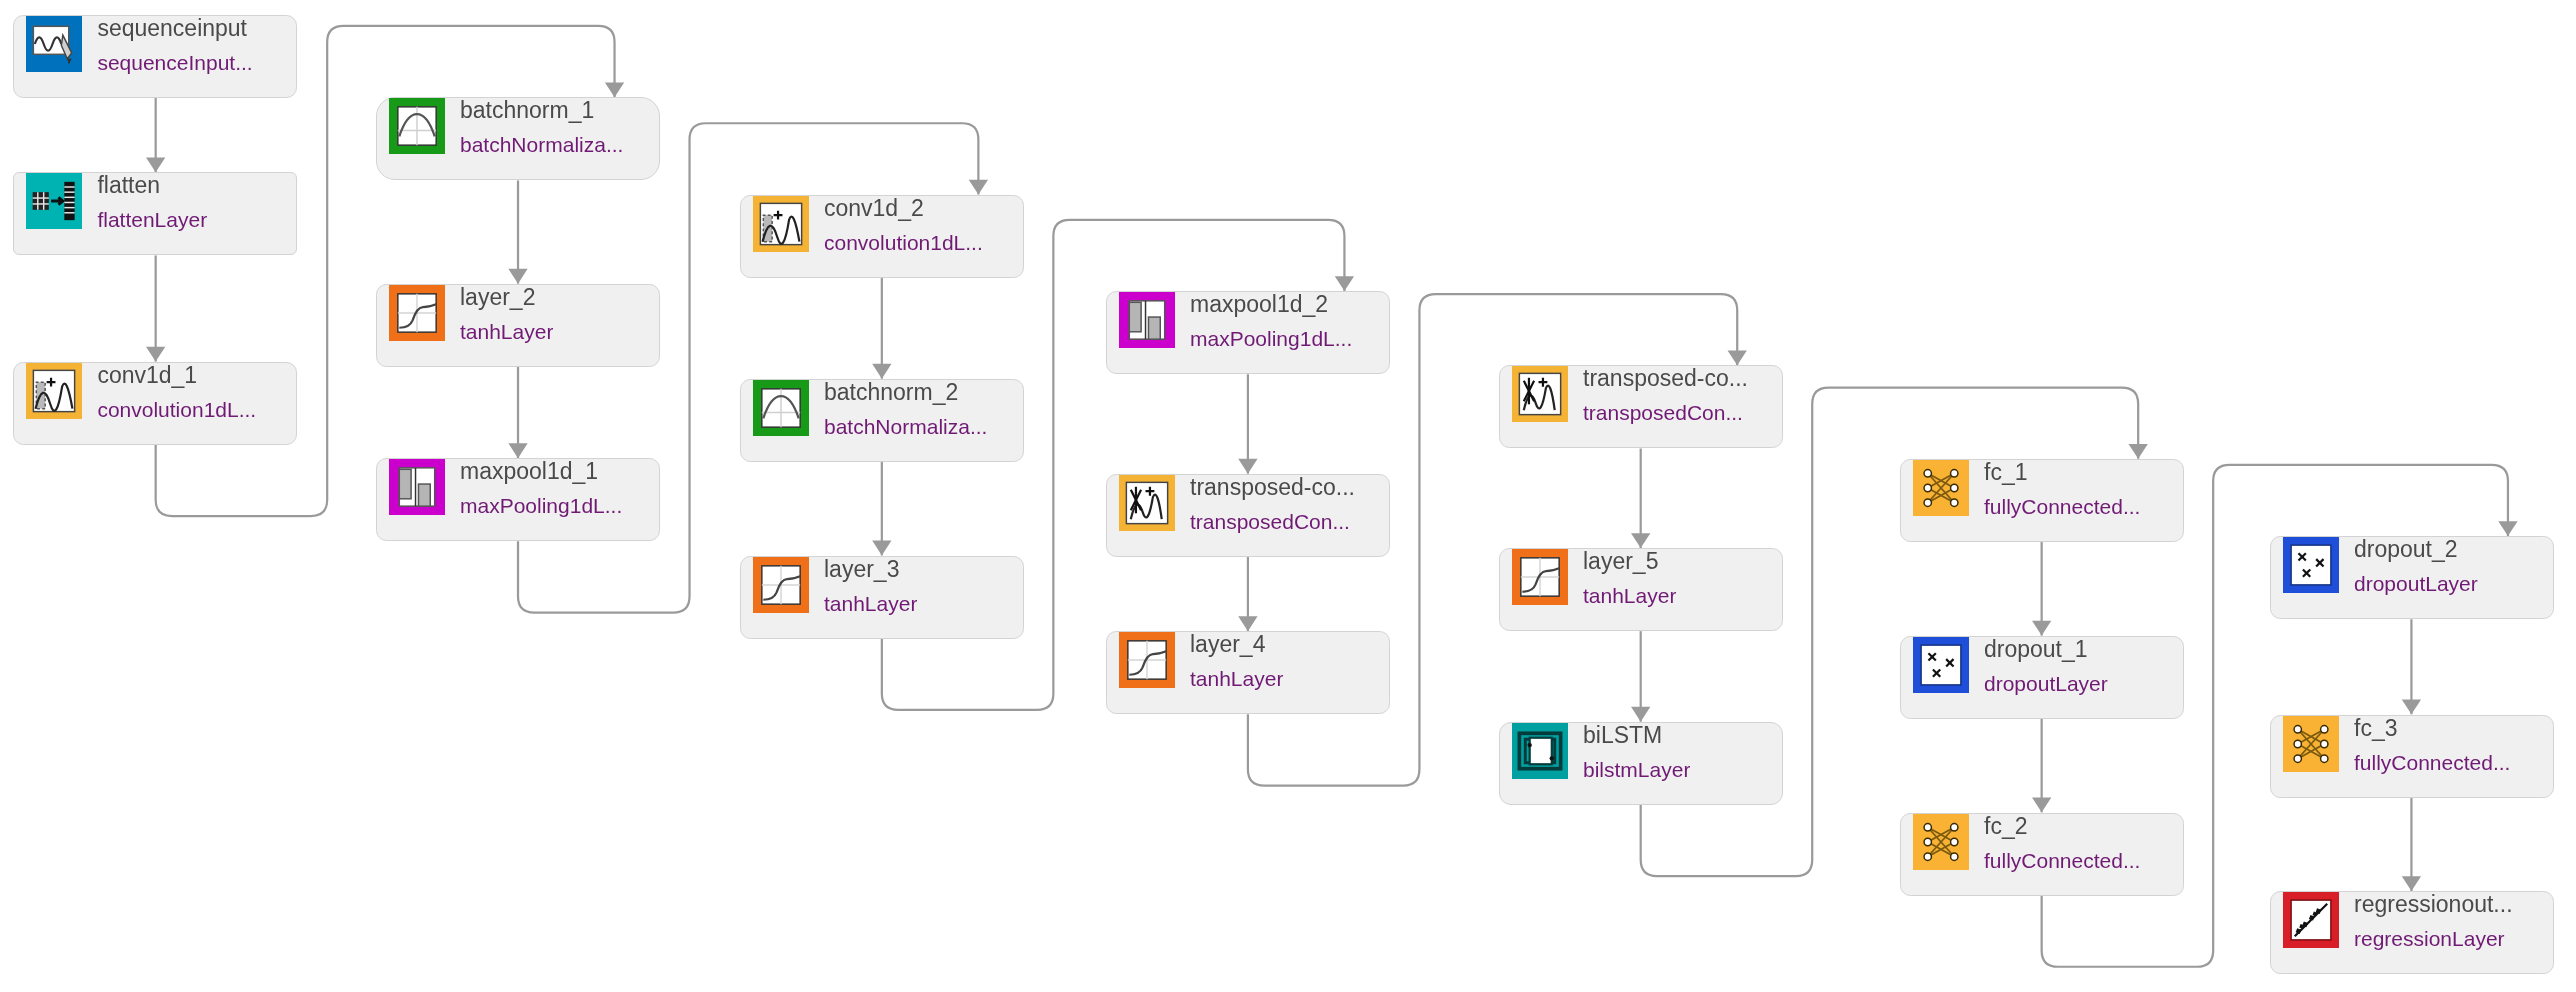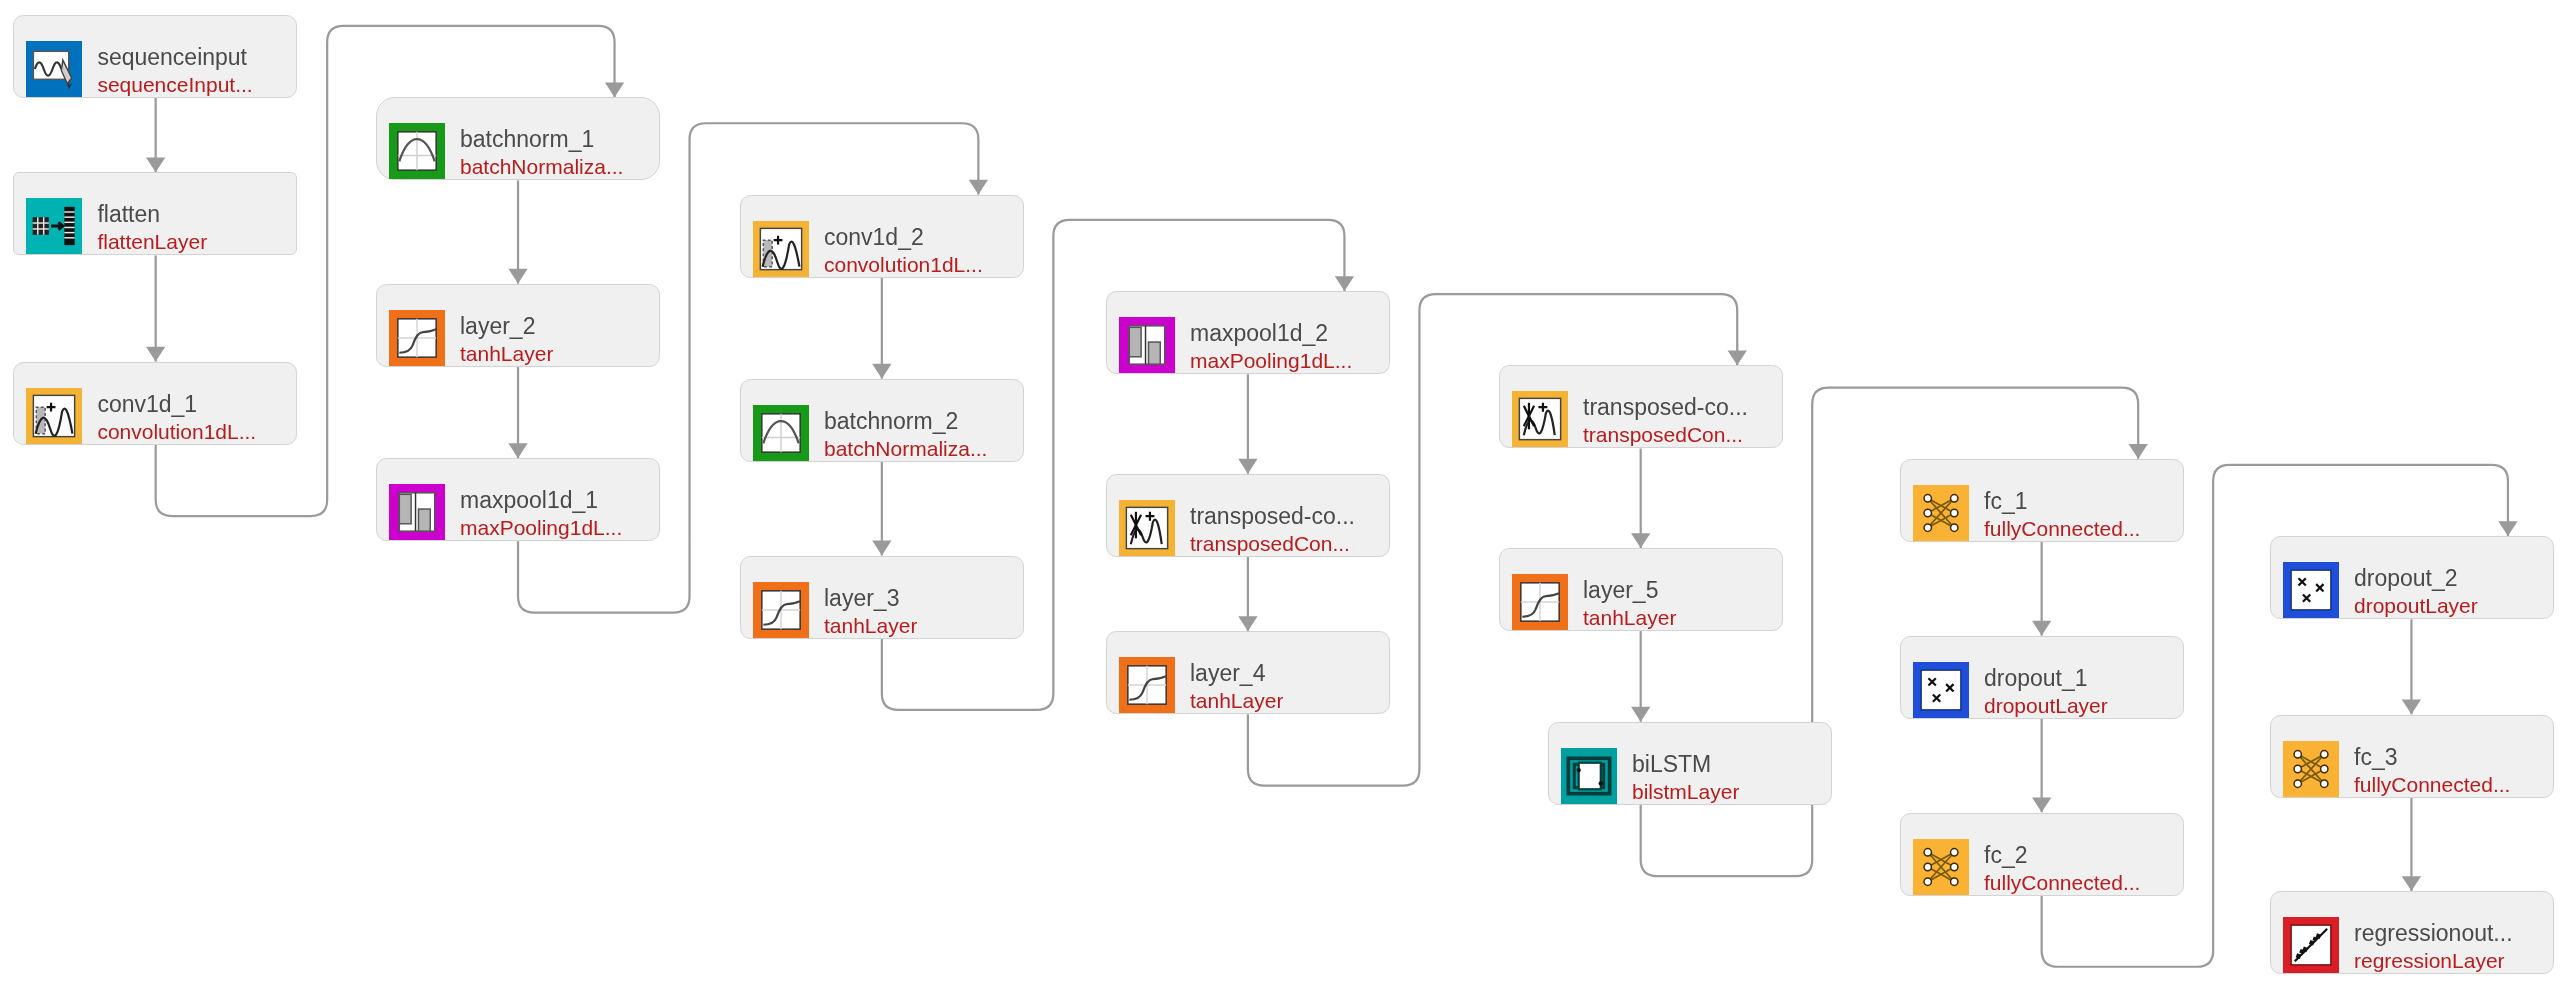--- a/index.html
+++ b/index.html
@@ -3,28 +3,28 @@
 <meta charset="utf-8">
 <style>
   html,body{margin:0;padding:0;background:#ffffff;}
   body{width:2576px;height:992px;position:relative;overflow:hidden;
        font-family:"Liberation Sans","DejaVu Sans",sans-serif;}
   #canvas{position:absolute;inset:0;width:2576px;height:992px;}
   #edges{position:absolute;left:0;top:0;width:2576px;height:992px;}
 
   .node{position:absolute;box-sizing:border-box;width:284px;height:83px;
         background:#f0f0f0;border:1.5px solid #d3d3d3;border-radius:10.4px;
-        display:flex;align-items:flex-end;padding-left:12px;}
+        display:flex;align-items:flex-start;padding-left:12px;}
   .ico{width:56px;height:56px;flex:0 0 56px;border-radius:2.2px;
        display:flex;align-items:center;justify-content:center;box-sizing:border-box;}
   .ico svg{display:block;}
   .labels{margin-left:15px;display:flex;flex-direction:column;justify-content:center;
           overflow:hidden;}
   .l1{font-size:23px;color:#4a4a4a;line-height:1.12;white-space:nowrap;}
-  .l2{font-size:21px;color:#b91c1c;line-height:1.12;white-space:nowrap;margin-top:3px;}
+  .l2{font-size:21px;color:#701a75;line-height:1.12;white-space:nowrap;margin-top:9px;}
 </style>
 </head>
 <body>
 
 <div id="canvas">
   <svg id="edges" xmlns="http://www.w3.org/2000/svg" viewBox="0 0 3468 1336">
       <path d="M209 132 L209 232" fill="none" stroke="#9a9a9a" stroke-width="3"></path>
       <path d="M196 212 L222 212 L209 232 Z" fill="#9a9a9a"></path>
       <path d="M209 344 L209 487" fill="none" stroke="#9a9a9a" stroke-width="3"></path>
       <path d="M196 467 L222 467 L209 487 Z" fill="#9a9a9a"></path>
@@ -289,21 +289,21 @@
           <line x1="38" y1="12" x2="38" y2="64" stroke="#d5d5d5" stroke-width="2"></line>
           <line x1="12" y1="38" x2="64" y2="38" stroke="#d5d5d5" stroke-width="2"></line>
           <path d="M14 58 q14 0 18 -10 q6 -18 14 -18 q8 0 18 -4" fill="none" stroke="#444" stroke-width="3"></path>
         </svg>
       </div>
       <div class="labels">
         <div class="l1">layer_5</div>
         <div class="l2">tanhLayer</div>
       </div>
     </div>
-    <div class="node" style="left: 1548px; top: 722px;">
+    <div class="node" style="left: 1499px; top: 722px; border-radius: 12px;">
       <div class="ico" style="background: rgb(0, 160, 160);">
         <svg width="56" height="56" viewBox="0 0 76 76">
           <rect x="0" y="0" width="76" height="76" fill="#00a0a0"></rect>
           <rect x="10" y="14" width="56" height="48" fill="none" stroke="#053b3b" stroke-width="5"></rect>
           <rect x="18" y="22" width="40" height="32" fill="none" stroke="#053b3b" stroke-width="4"></rect>
           <rect x="24" y="20" width="30" height="36" fill="#ffffff" stroke="#053b3b" stroke-width="3"></rect>
           <circle cx="24" cy="30" r="3" fill="#111"></circle>
           <circle cx="54" cy="48" r="3" fill="#111"></circle>
         </svg>
       </div>

